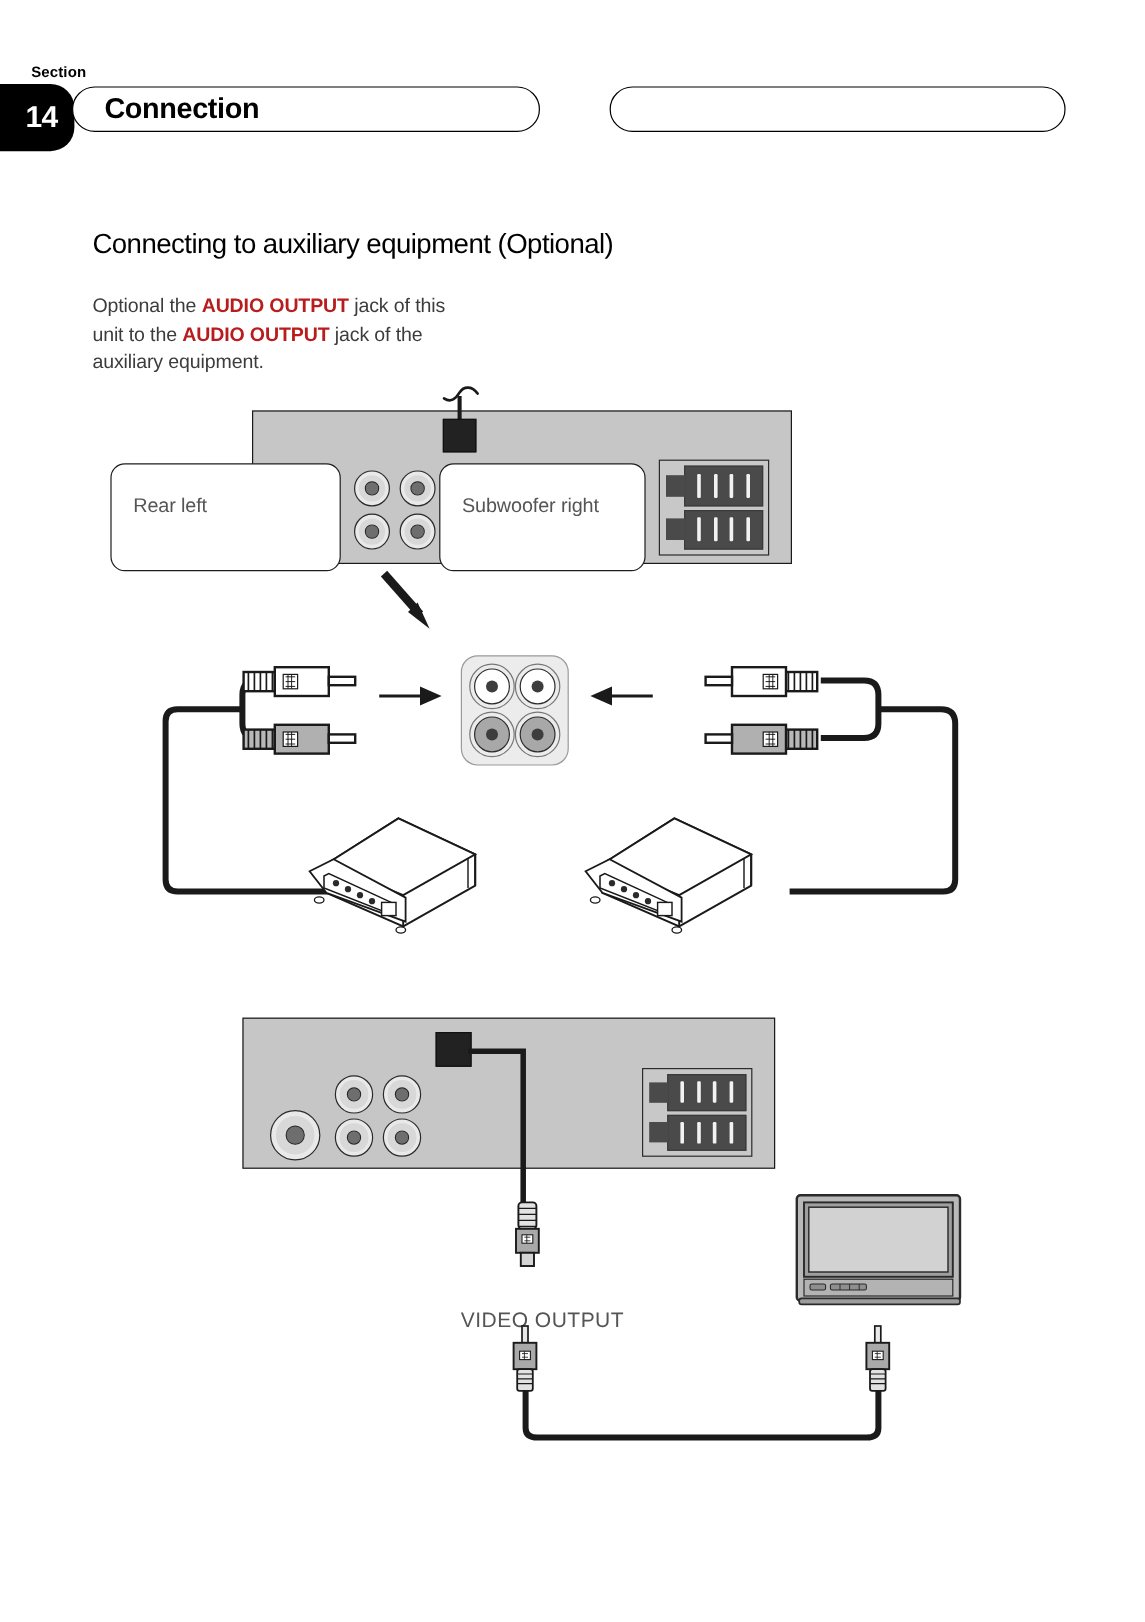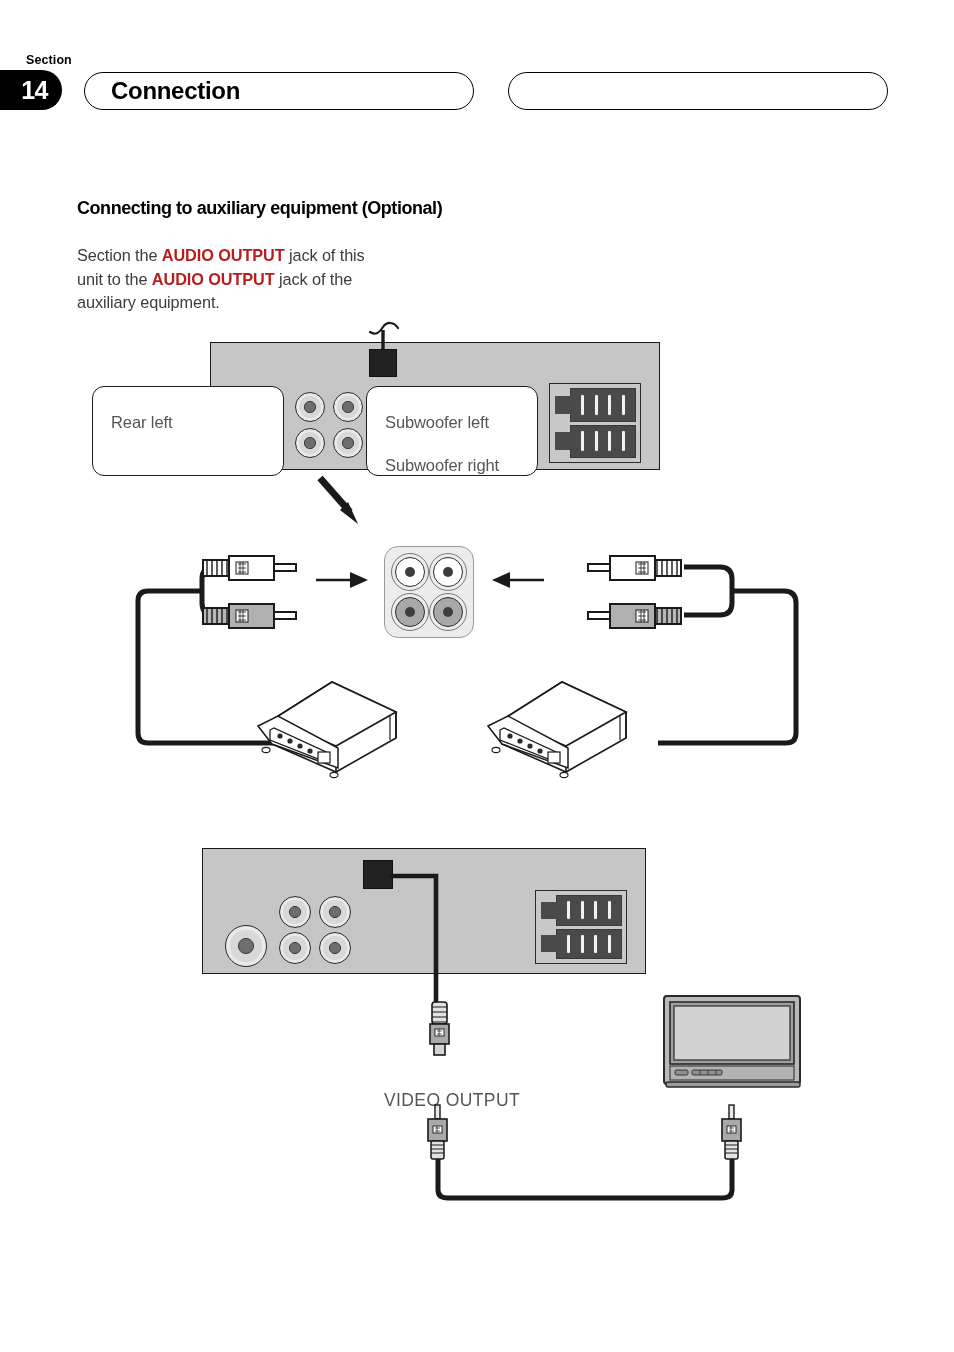--- a/index.html
+++ b/index.html
@@ -21,57 +21,57 @@
     position: absolute;
     left: 26px; top: 38px;
     font-size: 12.5px;
     font-weight: bold;
     letter-spacing: 0.1px;
     color: #000;
   }
   .section-badge {
     position: absolute;
     left: 0px; top: 55px;
-    width: 62px; height: 40px;
+    width: 62px; height: 56px;
     background: #000;
     border-radius: 0 20px 20px 0;
     color: #fff;
     font-size: 25px;
     font-weight: bold;
     display: flex;
     align-items: center;
     justify-content: flex-end;
     padding-right: 14px;
     letter-spacing: -0.5px;
   }
   .pill {
     position: absolute;
     border: 1.3px solid #000;
     border-radius: 22px;
     height: 38px;
     background: #fff;
     display: flex;
     align-items: center;
   }
-  .pill-left { left: 84px; top: 57px; width: 390px; text-align: right; }
+  .pill-left { left: 60px; top: 57px; width: 390px; text-align: right; }
   .pill-right { left: 508px; top: 57px; width: 380px; }
   .pill-left-label {
     font-size: 24px;
     font-weight: bold;
     padding-left: 26px;
     letter-spacing: -0.3px;
     color: #000;
   }
 
   
   .page-title {
     position: absolute;
-    left: 77px; top: 186px;
-    font-size: 18px;
-    font-weight: bold;
+    left: 77px; top: 175px;
+    font-size: 23px;
+    font-weight: normal;
     letter-spacing: -0.45px;
     color: #000;
     white-space: nowrap;
   }
   .intro {
     position: absolute;
     left: 77px; top: 228px;
     width: 300px;
     font-size: 16.3px;
     line-height: 23.4px;
@@ -263,21 +263,21 @@
     <span class="pill-left-label">Connection</span>
   </div>
 
   <div class="pill pill-right">
     <span></span>
   </div>
 </div>
 
 <h1 class="page-title">Connecting to auxiliary equipment (Optional)</h1>
 
-<p class="intro"><span>Section the </span><b>AUDIO OUTPUT</b><span> jack of this unit to the </span><b>AUDIO OUTPUT</b><span> jack of the auxiliary equipment.</span></p>
+<p class="intro"><span>Optional the </span><b>AUDIO OUTPUT</b><span> jack of this unit to the </span><b>AUDIO OUTPUT</b><span> jack of the auxiliary equipment.</span></p>
 
 <div class="diagram">
 
   <div class="chassis chassis-a"></div>
 
   <svg class="arrow-svg" style="left:340px; top:318px; width:80px; height:40px;" viewBox="0 0 80 40">
     <path d="M29,34 L29,12" stroke="#1a1a1a" stroke-width="3.4" fill="none"></path>
     <path d="M16,14 C22,18 26,14 29,9 C33,3 40,4 44,10" stroke="#1a1a1a" stroke-width="2.2" fill="none" stroke-linecap="round"></path>
   </svg>
   <div class="ant-block ant-a"></div>
@@ -315,21 +315,20 @@
             <i class="term-pin"></i>
         </span>
       </div>
     </div>
   </div>
 
   <div class="callout callout-rear">
     <div>Rear left</div>
   </div>
   <div class="callout callout-sub">
-    <div>Subwoofer left</div>
     <div>Subwoofer right</div>
   </div>
 
   <svg class="arrow-svg" style="left:300px; top:472px; width:70px; height:70px;" viewBox="0 0 70 70">
     <path d="M6,6 L36,40" stroke="#1a1a1a" stroke-width="7" fill="none"></path>
     <path d="M44,52 L26,38 L34,30 Z" fill="#1a1a1a"></path>
   </svg>
 
   <div class="quadjack">
     <div class="qj white" style="left:6px; top:6px;">

